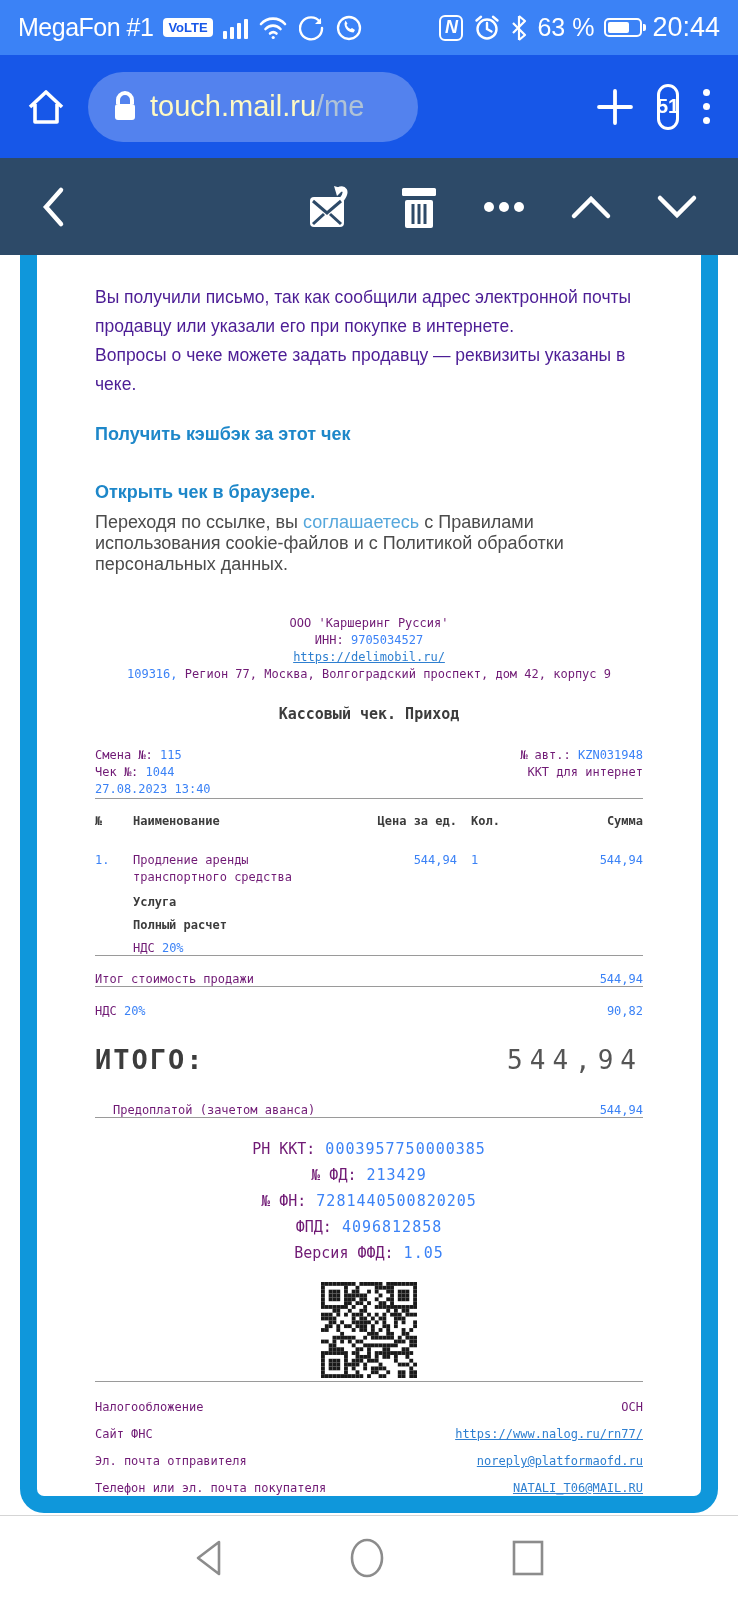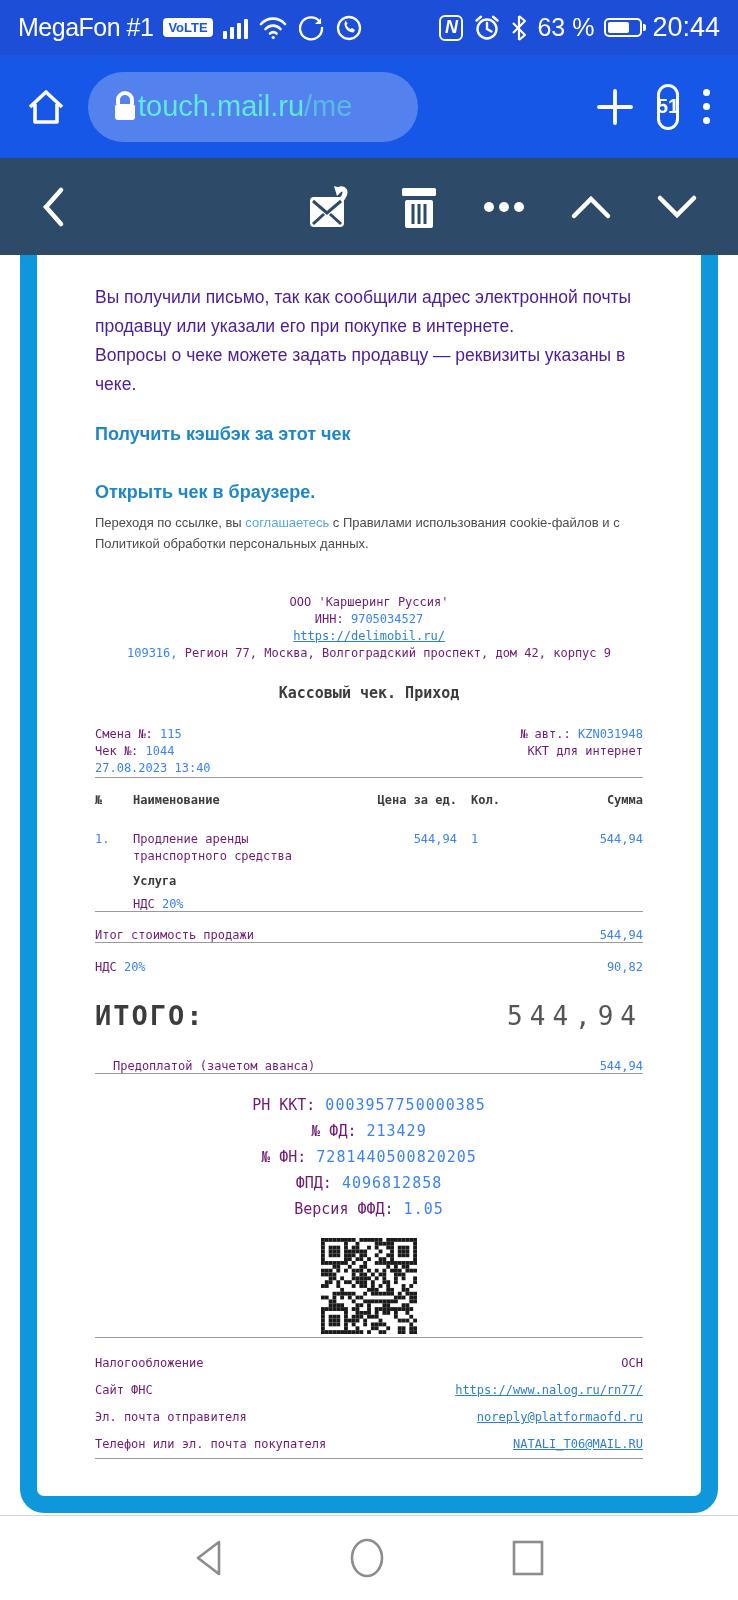--- a/index.html
+++ b/index.html
@@ -1,21 +1,21 @@
 <!DOCTYPE html>
 <html><head>
 <meta charset="utf-8">
 <style>
   * { margin:0; padding:0; box-sizing:border-box; }
   html,body { width:738px; height:1600px; }
   body { font-family:"Liberation Sans", sans-serif; background:#ffffff; overflow:hidden; }
 
   
   .status-bar {
-    height:55px; background:#1d4ed8; color:#fff;
+    height:55px; background:#3b82f6; color:#fff;
     display:flex; align-items:center; justify-content:space-between;
     padding:0 18px; font-size:25px;
   }
   .sb-left, .sb-right { display:flex; align-items:center; gap:10px; }
   .carrier { font-size:25px; letter-spacing:-0.5px; }
   .volte {
     background:#fff; color:#1757e8; font-size:13px; font-weight:bold;
     padding:2px 5px; border-radius:4px; letter-spacing:0;
   }
   .sb-icon { display:flex; align-items:center; }
@@ -30,22 +30,22 @@
   .battery .tip { position:absolute; right:-6px; top:4px; width:3.5px; height:7px; background:#fff; border-radius:0 2px 2px 0; }
   .clock-txt { font-size:27px; }
 
   
   .browser-bar {
     height:103px; background:#1757e8; display:flex; align-items:center;
     padding:0 24px; gap:20px;
   }
   .url-pill {
     flex:0 0 330px; height:70px; background:rgba(255,255,255,0.26);
-    border-radius:40px; display:flex; align-items:center; 
-    padding:0 24px; color:#5eead4; overflow:hidden;
+    border-radius:40px; display:flex; align-items:center; gap:12px;
+    padding:0 24px; color:#fef9c3; overflow:hidden;
   }
   .url-text { font-size:29px; white-space:nowrap; }
   .url-text .fade { opacity:0.55; }
   .spacer { flex:1; }
   .plus-icon { color:#fff; }
   .tab-counter {
     width:22px; height:46px; border:3.5px solid #fff; border-radius:12px;
     color:#fff; font-size:20px; font-weight:bold;
     display:flex; align-items:center; justify-content:center;
   }
@@ -70,21 +70,21 @@
     padding:28px 58px 0 58px; overflow:hidden;
   }
 
   .intro p { color:#4c1d95; font-size:17.5px; line-height:29px; }
   .blue-link-bold {
     display:inline-block; color:#1d87c9; font-weight:bold; font-size:18px;
     text-decoration:none;
   }
   .cashback { margin-top:25px; }
   .openlink { margin-top:37px; }
-  .disclaimer { margin-top:9px; font-size:13px; line-height:21px; color:#4b4b4b; }
+  .disclaimer { margin-top:9px; font-size:18px; line-height:21px; color:#4b4b4b; }
   .disclaimer a { color:#55a7dc; text-decoration:none; }
 
   
   .receipt { font-family:"DejaVu Sans Mono", monospace; color:#3c3c3c; font-size:12px; }
   .r-center { text-align:center; line-height:17px; }
   .company-block { margin-top:40px; }
   .r-bold { font-weight:normal; color:#701a75; }
   .r-gray { color:#3b82f6; font-weight:normal; }
   .r-link { color:#2e7fd0; text-decoration:underline; }
   .receipt-title { margin-top:22px; text-align:center; font-weight:bold; font-size:15px; }
@@ -312,20 +312,21 @@
       </div>
 
       <div class="item-grid item-row">
         <span class="r-gray">1.</span>
         <span class="r-bold">Продление аренды транспортного средства</span>
         <span class="c-price r-gray">544,94</span>
         <span class="c-qty r-gray">1</span>
         <span class="c-sum r-gray">544,94</span>
       </div>
       <div class="sub-line">Услуга</div>
+      <div class="sub-line">Полный расчет</div>
       <div class="sub-line"><span class="r-bold">НДС </span><span class="r-gray">20%</span></div>
 
       <hr class="r-hr hr-after-item">
 
       <div class="flex-row total-sale">
         <span class="r-bold">Итог стоимость продажи</span>
         <span class="r-gray">544,94</span>
       </div>
 
       <hr class="r-hr hr-after-item">

